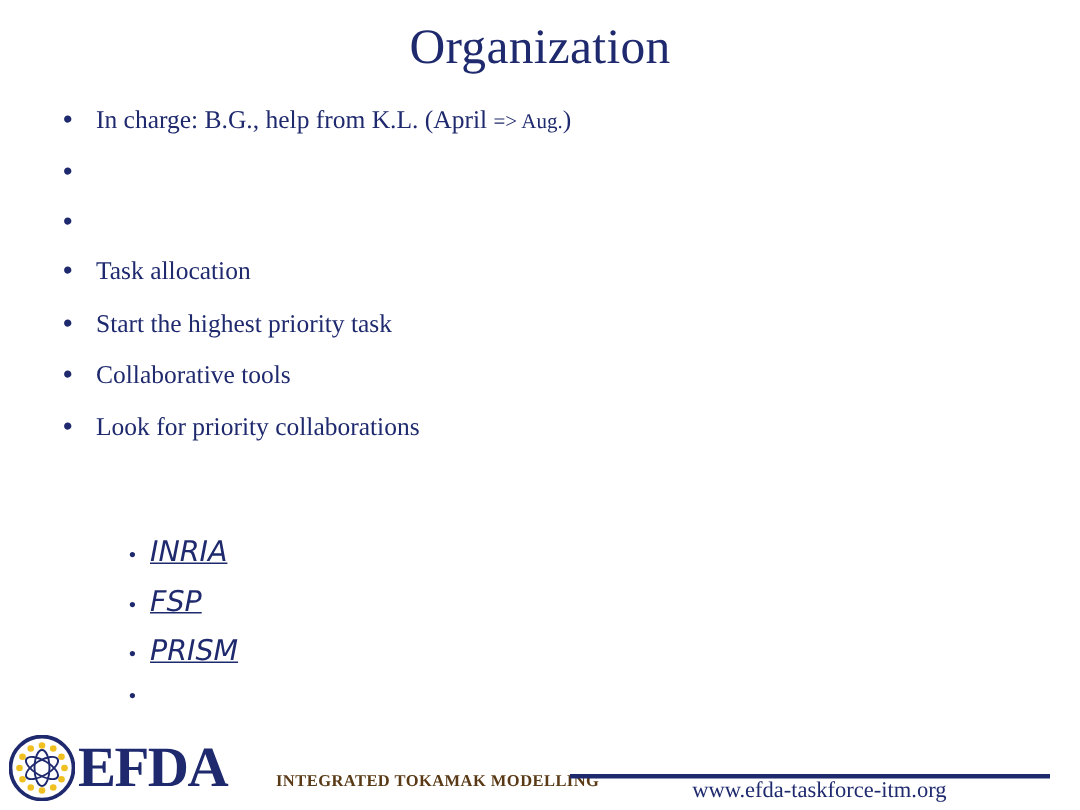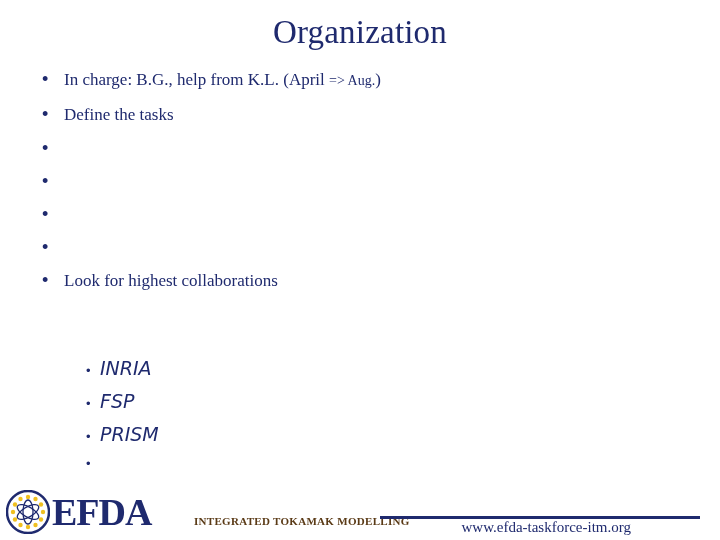--- a/index.html
+++ b/index.html
@@ -77,20 +77,21 @@
     color: #1f2a6e;
     font-size: 13px;
     line-height: 1;
   }
   .sub-text {
     font-family: "DejaVu Sans", sans-serif;
     font-style: italic;
     font-size: 19px;
     color: #1f2a6e;
     line-height: 1.1;
+    text-decoration: underline;
   }
 
   
   .footer {
     position: absolute;
     left: 0;
     bottom: 0;
     width: 641px;
     height: 58px;
   }
@@ -120,21 +121,21 @@
     left: 128px;
     bottom: 28px;
     font-family: "Liberation Serif", serif;
     font-size: 7.5px;
     color: #7a7f9c;
     letter-spacing: 1.6px;
     white-space: nowrap;
   }
   .itm-line {
     position: absolute;
-    left: 194px;
+    left: 184px;
     bottom: 13px;
     font-family: "Liberation Serif", serif;
     font-size: 9px;
     font-weight: bold;
     color: #5a3a16;
     letter-spacing: 0.3px;
     white-space: nowrap;
   }
   .itm-line .cap {
     font-size: 11px;
@@ -166,42 +167,44 @@
 
   <div class="bullets">
 
     <div class="bullet-row">
       <span class="bullet-dot">•</span>
       <span class="bullet-text"><span>In charge: B.G., help from K.L. (April </span><span class="small">=&gt; Aug.</span><span>)</span></span>
     </div>
 
     <div class="bullet-row">
       <span class="bullet-dot">•</span>
-      <span class="bullet-text">Define the tasks</span>
-    </div>
-
-    <div class="bullet-row">
-      <span class="bullet-dot">•</span>
-    </div>
-
-    <div class="bullet-row">
-      <span class="bullet-dot">•</span>
-    </div>
-
-    <div class="bullet-row">
-      <span class="bullet-dot">•</span>
-    </div>
-
-    <div class="bullet-row">
-      <span class="bullet-dot">•</span>
-    </div>
-
-    <div class="bullet-row">
-      <span class="bullet-dot">•</span>
-      <span class="bullet-text">Look for highest collaborations</span>
+    </div>
+
+    <div class="bullet-row">
+      <span class="bullet-dot">•</span>
+    </div>
+
+    <div class="bullet-row">
+      <span class="bullet-dot">•</span>
+      <span class="bullet-text">Task allocation</span>
+    </div>
+
+    <div class="bullet-row">
+      <span class="bullet-dot">•</span>
+      <span class="bullet-text">Start the highest priority task</span>
+    </div>
+
+    <div class="bullet-row">
+      <span class="bullet-dot">•</span>
+      <span class="bullet-text">Collaborative tools</span>
+    </div>
+
+    <div class="bullet-row">
+      <span class="bullet-dot">•</span>
+      <span class="bullet-text">Look for priority collaborations</span>
     </div>
 
   </div>
 
   <div class="sub-bullets">
     <div class="sub-row">
       <span class="sub-dot">•</span>
       <span class="sub-text">INRIA</span>
     </div>
     <div class="sub-row">

